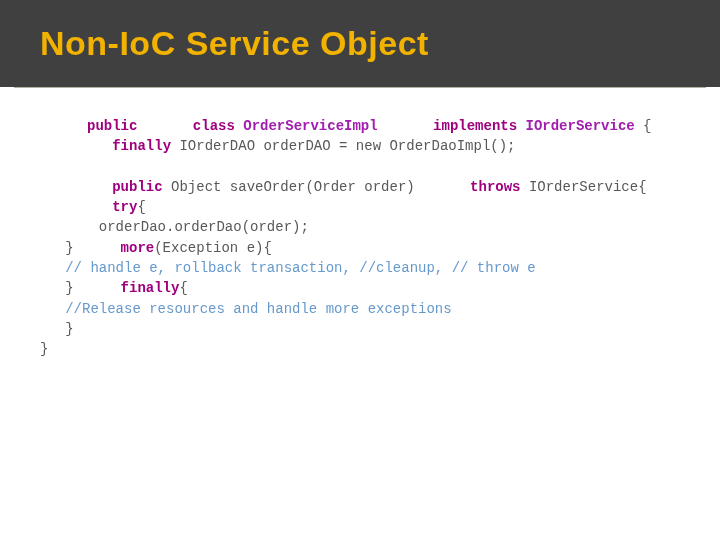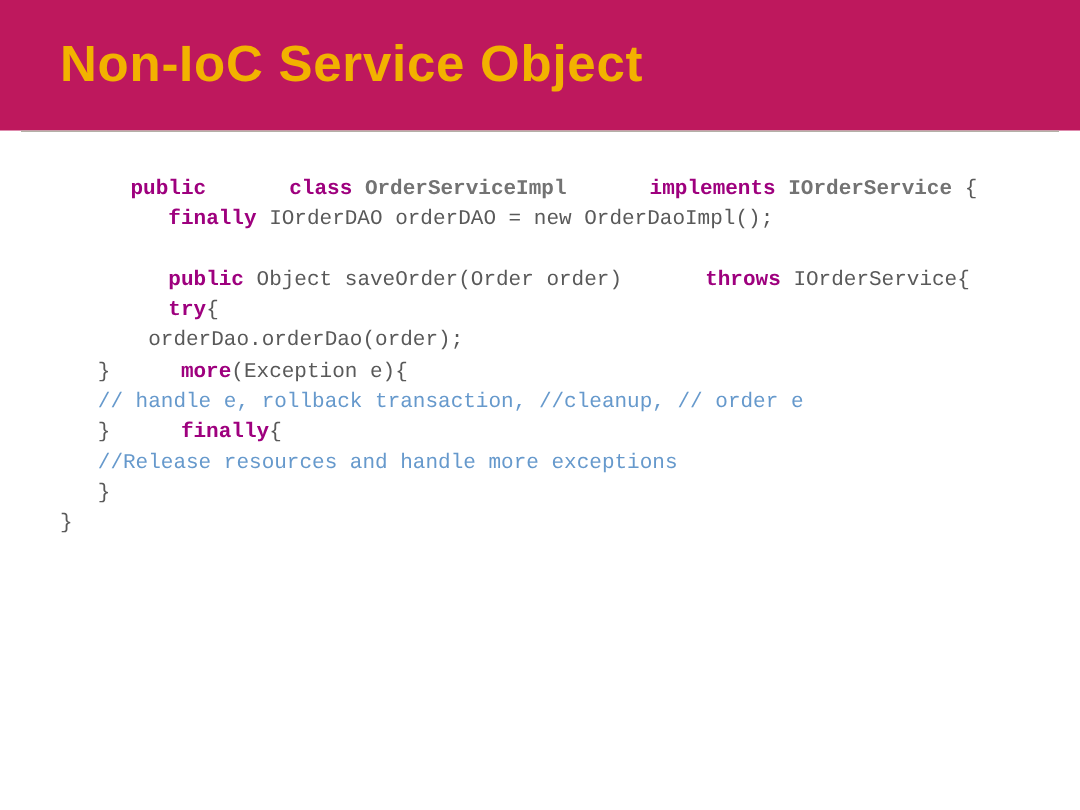--- a/index.html
+++ b/index.html
@@ -11,21 +11,21 @@
     font-family: Verdana, Geneva, sans-serif;
     overflow: hidden;
   }
   .slide {
     width: 720px;
     height: 540px;
     position: relative;
     background: #ffffff;
   }
   .title-bar {
-    background: #be185d;
+    background: #404040;
     width: 100%;
     padding: 24px 0 24px 40px;
     box-sizing: border-box;
   }
   .title {
     color: #f2b200;
     font-size: 34px;
     font-weight: bold;
     letter-spacing: 0.5px;
   }
@@ -36,40 +36,40 @@
   }
   .code-block {
     padding: 28px 0 0 40px;
     font-family: Consolas, "Courier New", monospace;
     font-size: 14px;
     line-height: 1.45;
     white-space: pre;
     color: #595959;
   }
   .kw { color: #9e007e; font-weight: bold; margin-left: 47px; }
-  .cname { color: #737373; font-weight: bold; }
+  .cname { color: #a21caf; font-weight: bold; }
   .comment { color: #6699cc; }
 </style>
 </head>
 <body>
 
 <div class="slide">
 
   <div class="title-bar">
     <span class="title">Non-IoC Service Object</span>
   </div>
 
   <div class="divider"></div>
 
   <div class="code-block"><span class="kw">public</span> <span class="kw">class</span> <span class="cname">OrderServiceImpl</span> <span class="kw">implements</span> <span class="cname">IOrderService</span><span> {</span>
    <span class="kw">finally</span><span> IOrderDAO orderDAO = new OrderDaoImpl();</span>
 
    <span class="kw">public</span><span> Object saveOrder(Order order) </span><span class="kw">throws</span><span> IOrderService{</span>
    <span class="kw">try</span><span>{</span>
 <span>       orderDao.orderDao(order);</span>
 <span>   }</span><span class="kw">more</span><span>(Exception e){</span>
-<span class="comment">   // handle e, rollback transaction, //cleanup, // order e</span>
+<span class="comment">   // handle e, rollback transaction, //cleanup, // throw e</span>
 <span>   }</span><span class="kw">finally</span><span>{</span>
 <span class="comment">   //Release resources and handle more exceptions</span>
 <span>   }</span>
 <span>}</span></div>
 
 </div>
 
 </body></html>

